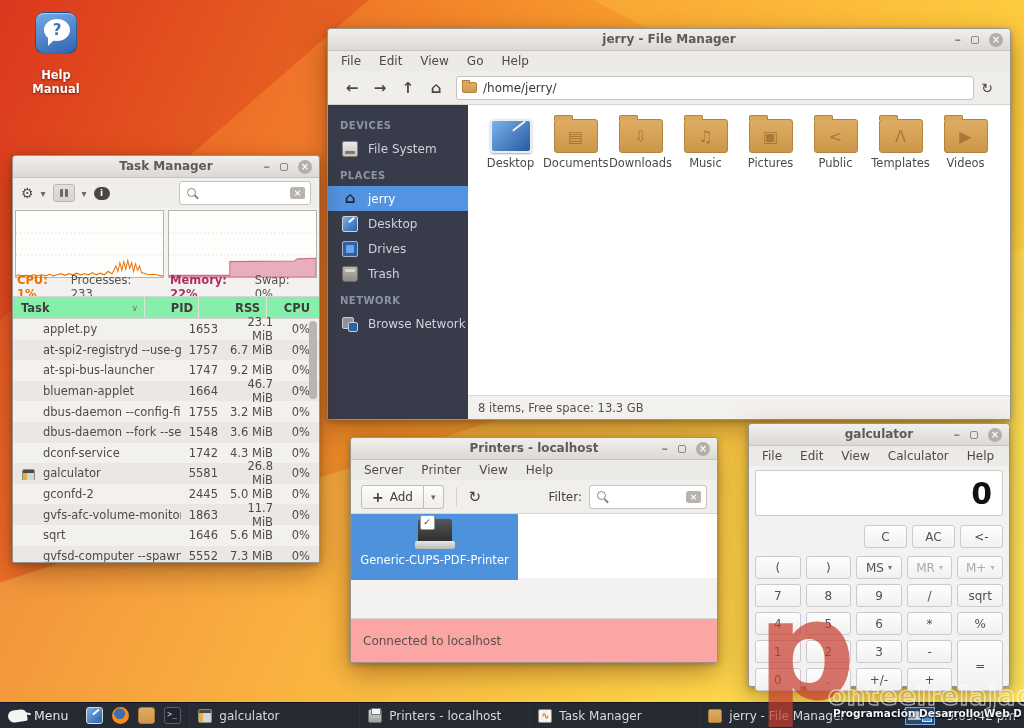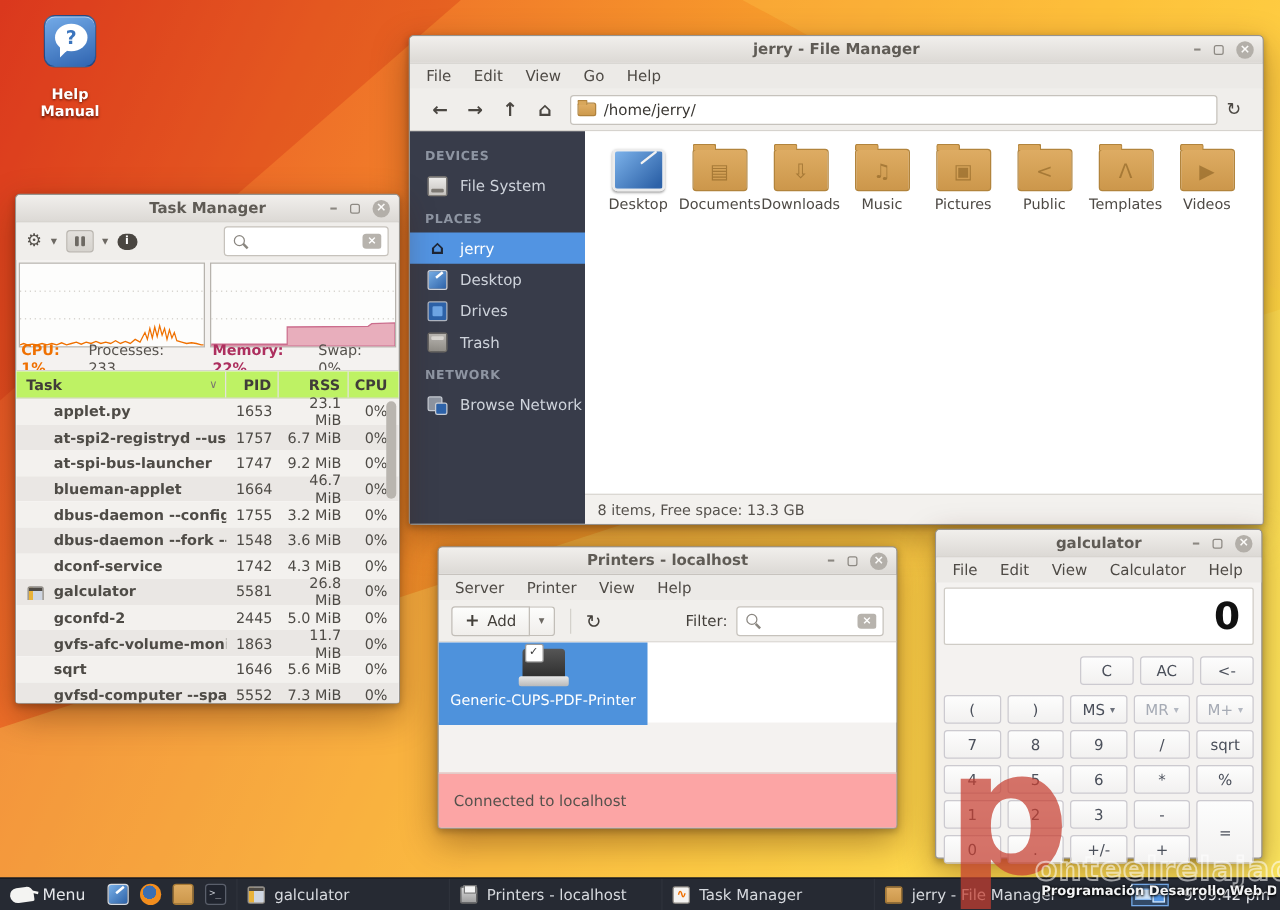--- a/index.html
+++ b/index.html
@@ -60,31 +60,31 @@
   .tm-graphs { height:70px; flex:none; display:flex; gap:4px; padding:2px 2px 0 2px; }
   .graph { flex:1; background:#fdfdfc; border:1px solid #b7b3ad; }
   .graph svg { width:100%; height:100%; display:block; }
   .tm-stats { height:18px; flex:none; display:flex; font-size:11.5px; align-items:center; }
   .tm-stats .half { flex:1; display:flex; justify-content:space-between; padding:0 10px 0 4px; }
   .st-cpu { color:#ef7000; font-weight:bold; }
   .st-mem { color:#ad2f5e; font-weight:bold; }
   .st-plain { color:#55514c; }
   .tm-table { flex:1; background:#fff; border-top:1px solid #d8d5d0; position:relative; overflow:hidden; display:flex; flex-direction:column; }
   .tm-head { height:22px; flex:none; display:flex; align-items:center; font-size:11.5px; font-weight:bold; color:#403d39;
-    border-bottom:1px solid #d8d5d0; background:#bef264; }
+    border-bottom:1px solid #d8d5d0; background:#86efac;gap:12px; }
   .th { border-right:1px solid #e4e1dd; height:100%; display:flex; align-items:center; }
   .th-task { flex:1; padding-left:8px; }
   .th-task .sort { margin-left:auto; margin-right:6px; font-size:9px; color:#7a766f; font-weight:normal; }
   .c-pid { width:42px; justify-content:flex-end; padding-right:5px; }
   .c-rss { width:56px; justify-content:flex-end; padding-right:6px; }
   .c-cpu { width:40px; justify-content:flex-end; padding-right:9px; border-right:none; }
   .tm-rows { flex:1; }
   .tm-row { height:20.6px; display:flex; align-items:center; font-size:11.5px; color:#4e4b46; background:#f3f1ee; }
   .tm-row.alt { background:#eae7e4; }
-  .tm-name { flex:1; padding-left:30px; position:relative; white-space:nowrap; overflow:hidden;font-weight:bold; }
+  .tm-name { flex:1; padding-left:30px; position:relative; white-space:nowrap; overflow:hidden; }
   .tm-ic-calc { position:absolute; left:9px; top:3px; width:13px; height:13px; border-radius:2px; background:#d8d5d0; border:1px solid #8f8b85;
     background-image:linear-gradient(#4e4a45 3px, transparent 3px), linear-gradient(90deg,#e8b23a 33%,#cfd6e2 33%); }
   .cell { text-align:right; }
   .cell-pid { width:42px; padding-right:5px; }
   .cell-rss { width:56px; padding-right:6px; }
   .cell-cpu { width:40px; padding-right:9px; }
   .tm-scroll { position:absolute; right:2px; top:24px; width:8px; height:78px; background:#b9b5af; border-radius:4px; }
 
   
   #file-manager { left:327px; top:28px; width:684px; height:392px; z-index:10; }

